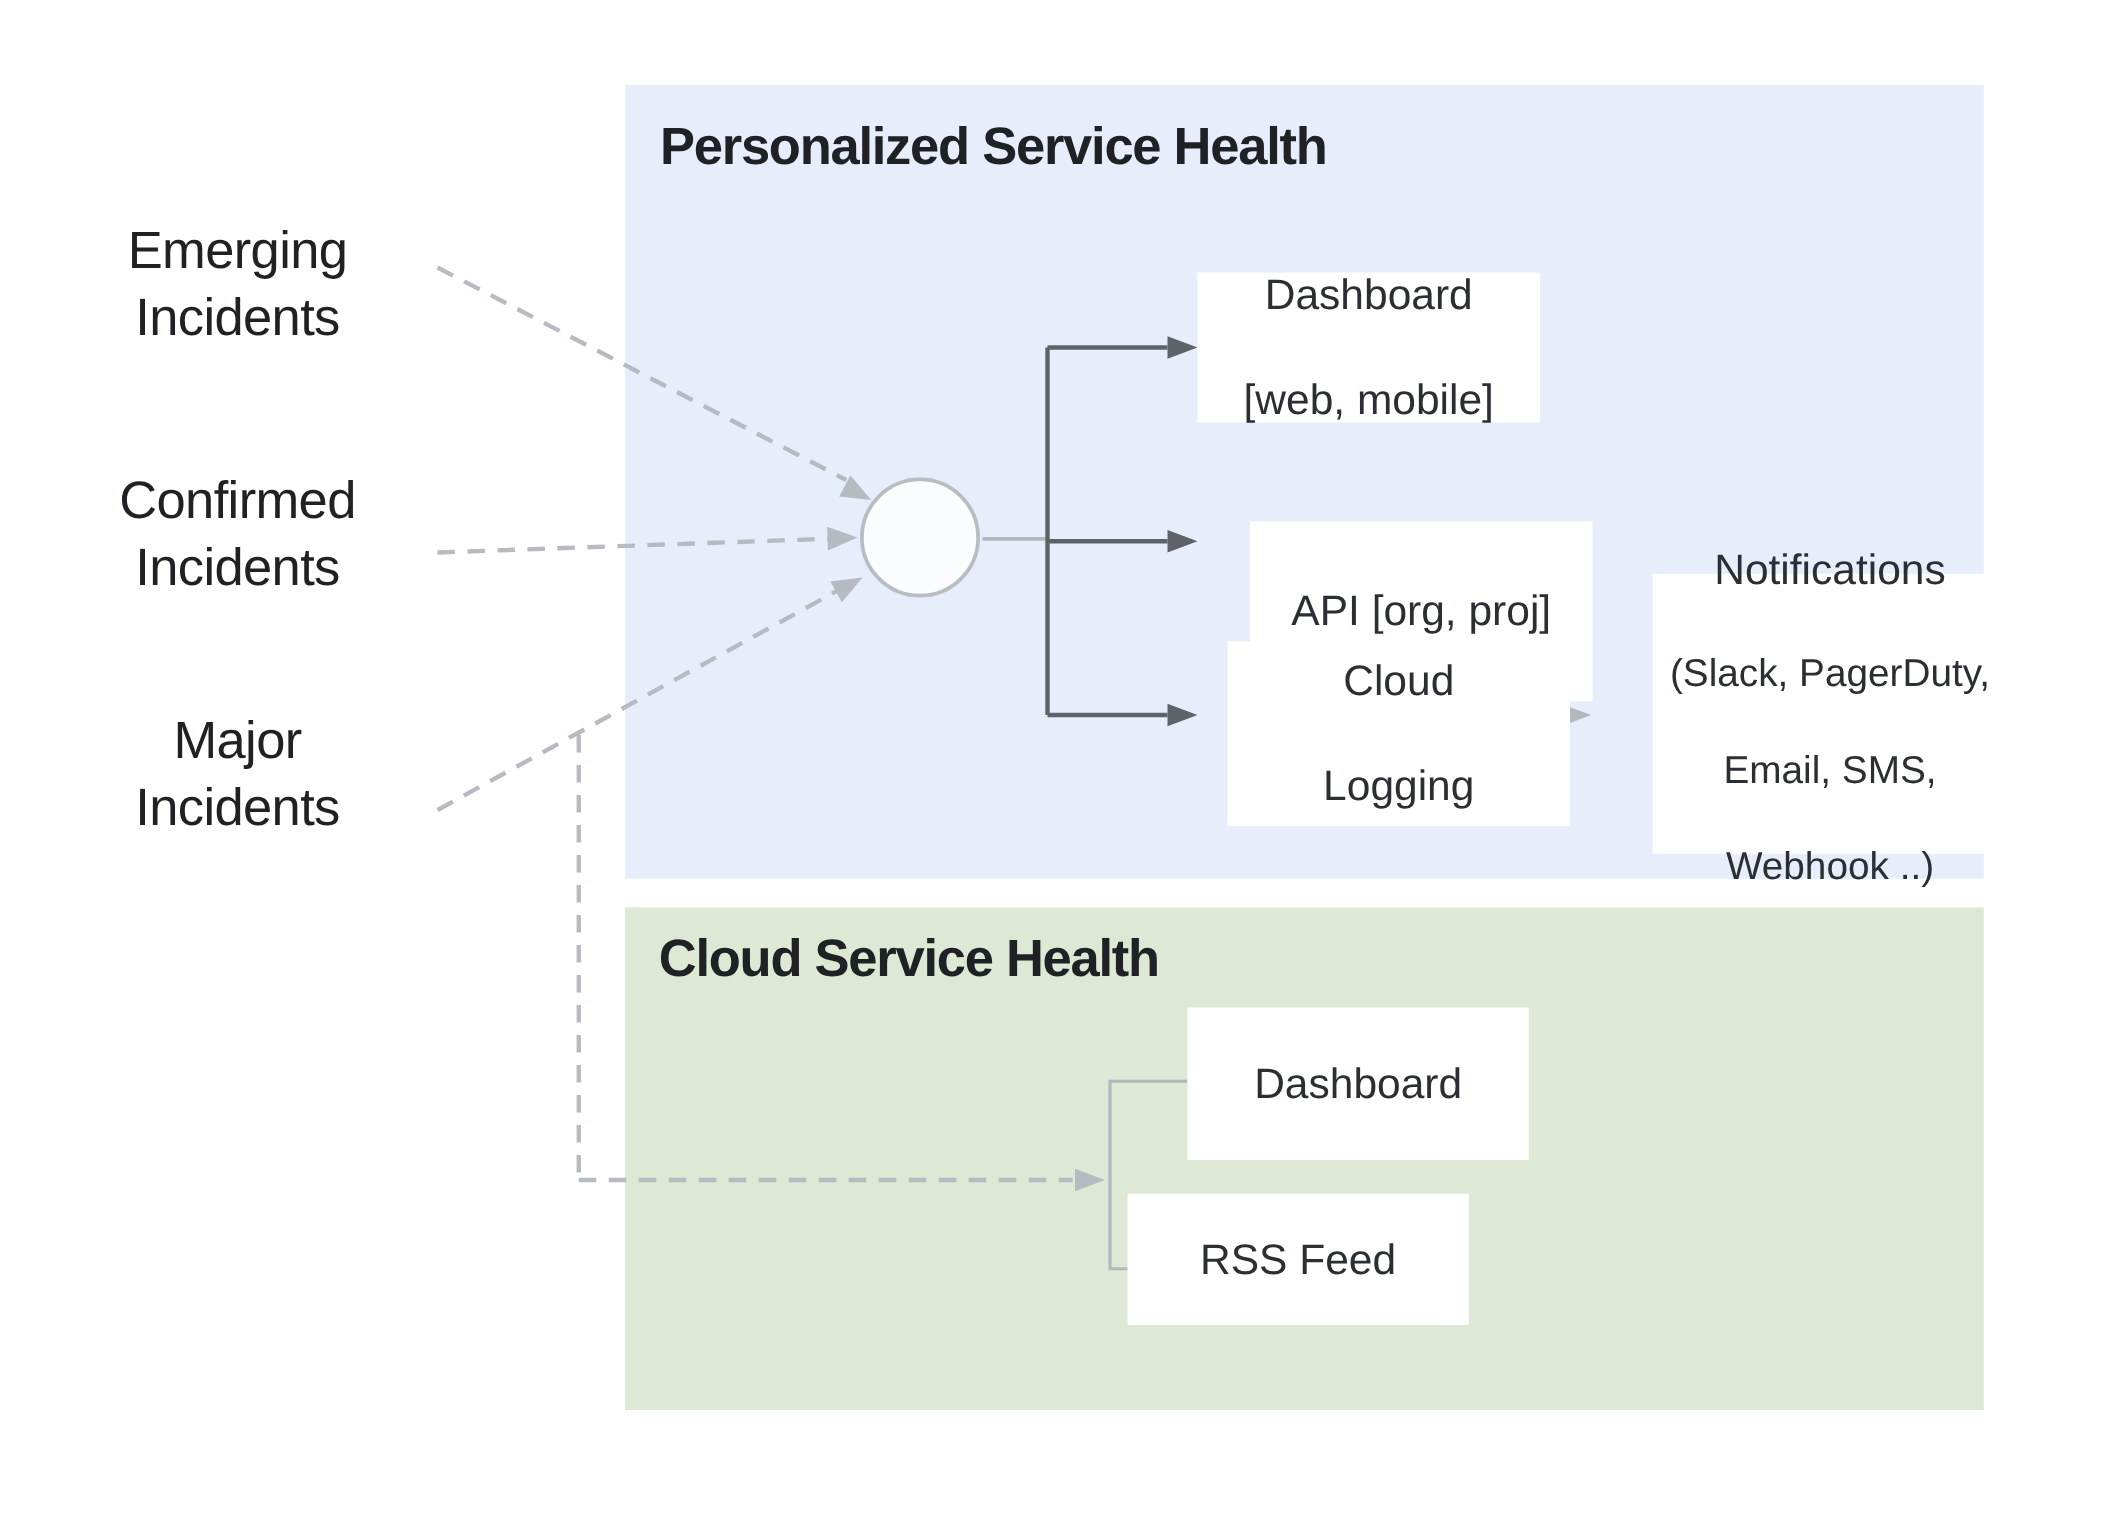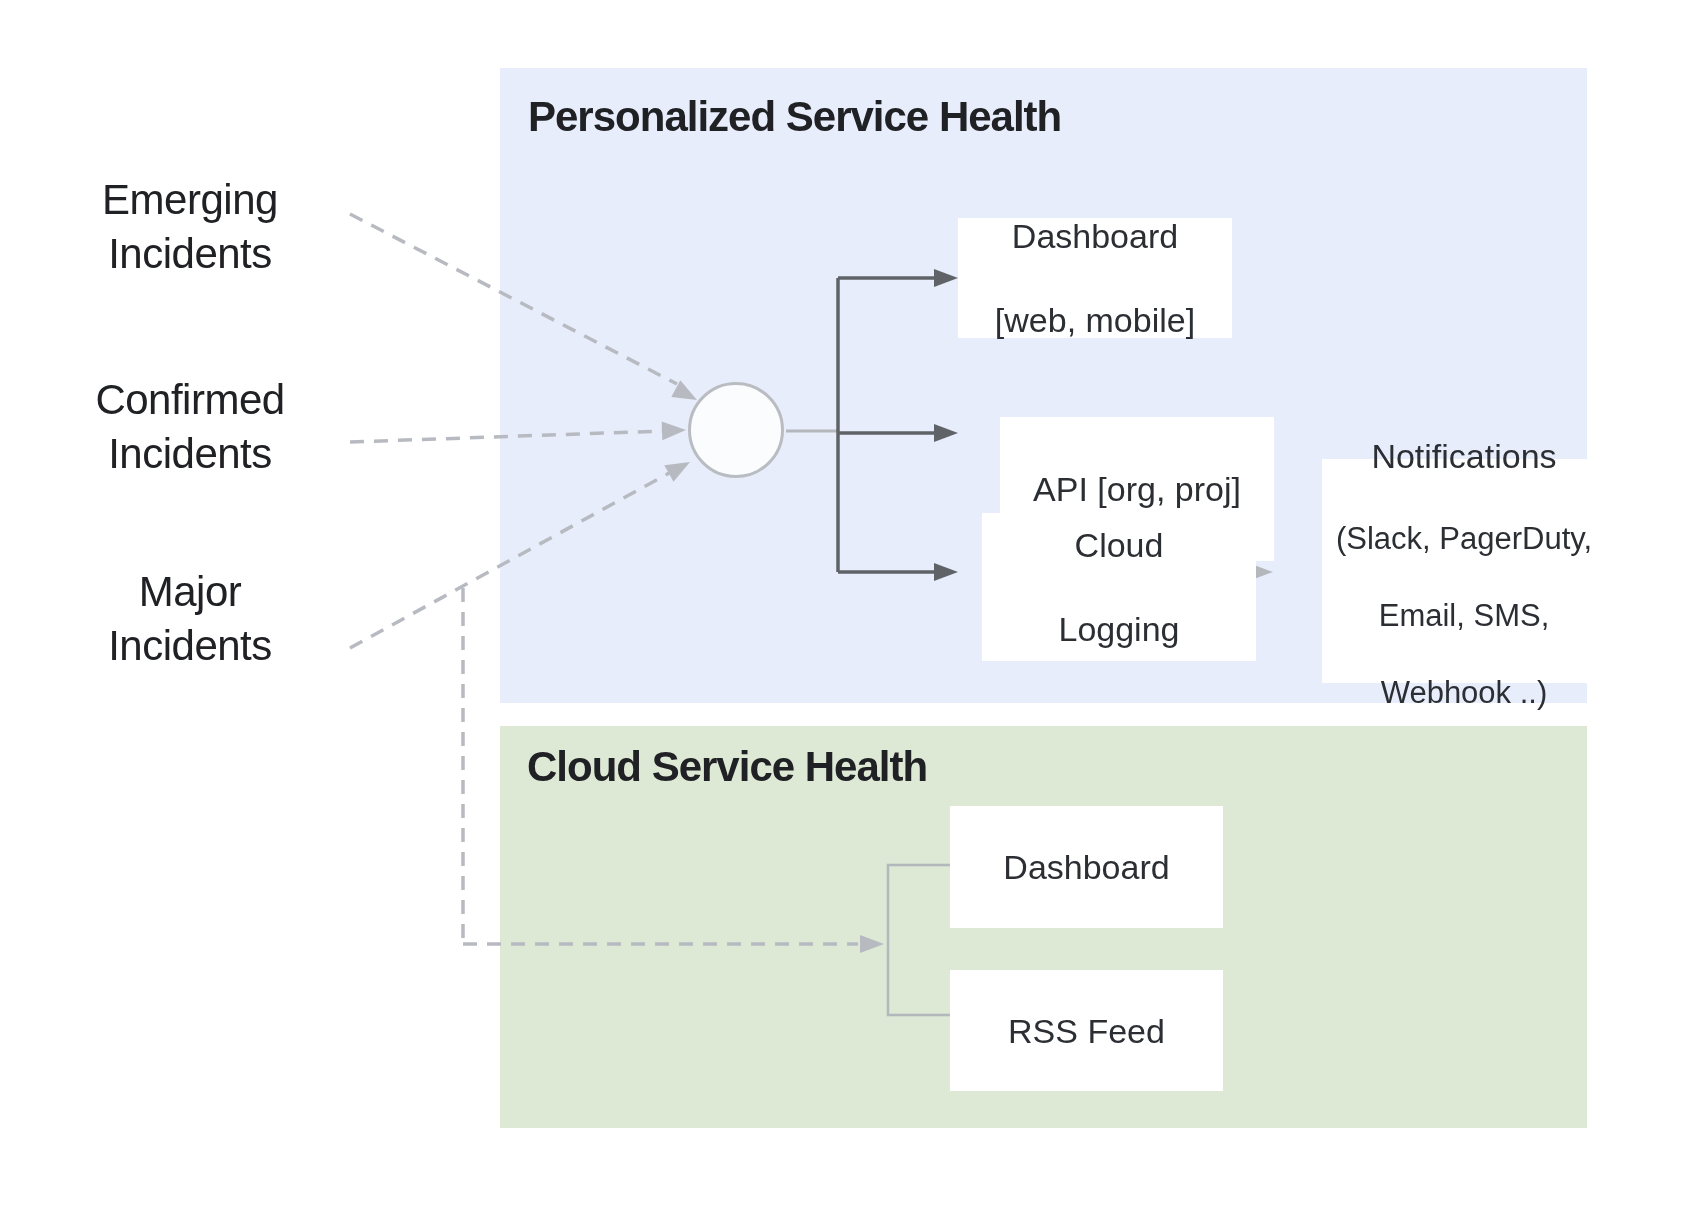--- a/index.html
+++ b/index.html
@@ -133,17 +133,17 @@
   <div class="node" style="left:1322px;top:459px;width:284px;height:224px;">
     <div class="notif-title">Notifications</div>
     <div class="sub">(Slack, PagerDuty,</div>
     <div class="sub">Email, SMS,</div>
     <div class="sub">Webhook ..)</div>
   </div>
 
   <div class="node" style="left:950px;top:806px;width:273px;height:122px;">
     <div>Dashboard</div>
   </div>
-  <div class="node" style="left:950px;top:955px;width:273px;height:121px;margin-top:15px;">
+  <div class="node" style="left:902px;top:955px;width:273px;height:105px;">
     <div>RSS Feed</div>
   </div>
 
 </div>
 
 </body></html>

